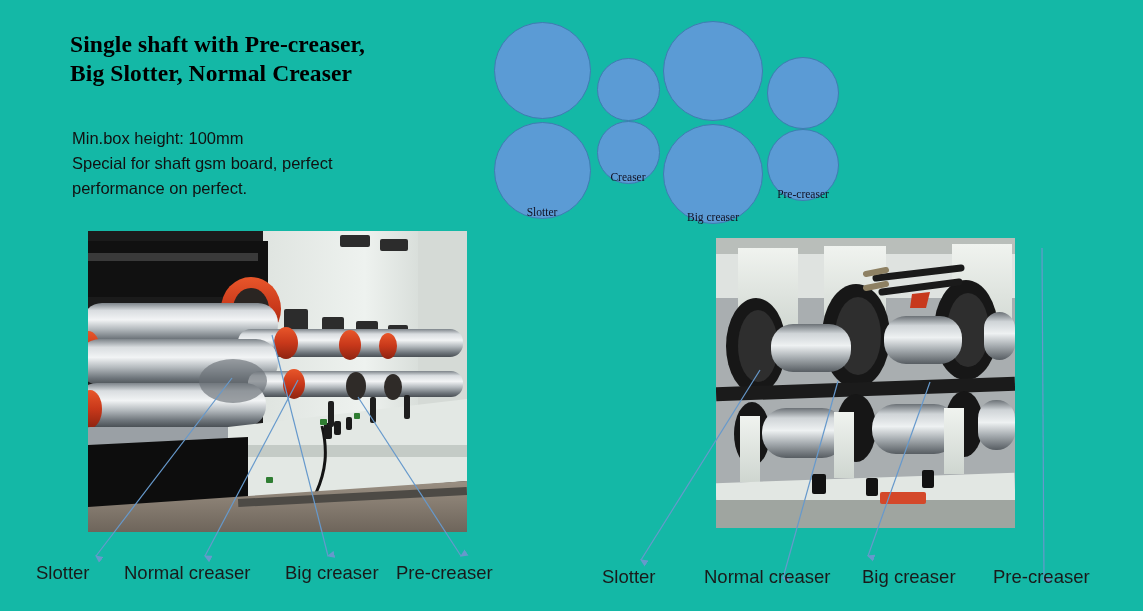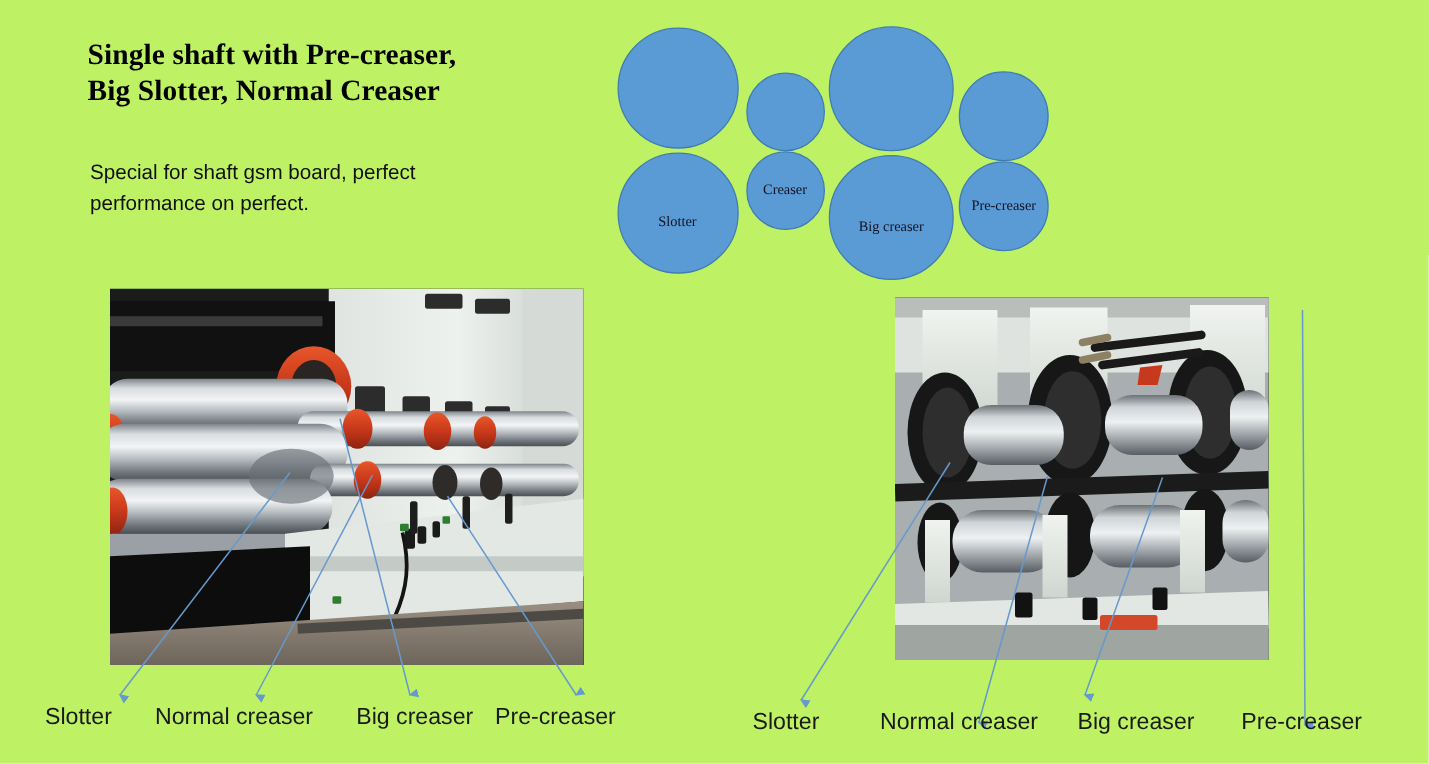--- a/index.html
+++ b/index.html
@@ -48,21 +48,21 @@
     line-height: 25px;
     color: #111111;
   }
   .circ {
     position: absolute;
     border-radius: 50%;
     background: #5B9BD5;
     border: 1px solid #3E7CB1;
     box-sizing: border-box;
     display: flex;
-    align-items: center;
+    align-items: flex-end;
     justify-content: center;
   }
   .circ-label {
     font-family: "Liberation Serif", serif;
     font-size: 11.5px;
     color: #111122;
     white-space: nowrap;
     pointer-events: none;
   }
   .circ-label.shift-up { margin-top: 16px; }
@@ -92,28 +92,29 @@
     position: absolute;
     font-family: "Liberation Sans", sans-serif;
     font-size: 18.5px;
     color: #1a1a1a;
     white-space: nowrap;
   }
 </style>
 </head>
 <body>
 
-<div id="slide" style="width: 1143px; height: 611px; background: #bef264;">
+<div id="slide" style="width: 1143px; height: 611px; background: #14b8a6;">
 
   <div class="title-block">
     <div class="title-line">Single shaft with Pre-creaser,</div>
     <div class="title-line">Big Slotter, Normal Creaser</div>
   </div>
 
   <div class="subtitle-block">
+    <div class="subtitle-line">Min.box height: 100mm</div>
     <div class="subtitle-line">Special for shaft gsm board, perfect</div>
     <div class="subtitle-line">performance on perfect.</div>
   </div>
 
   <div id="diagram-layer">
       <div class="circ" style="left: 493.5px; top: 21.5px; width: 97px; height: 97px; background: rgb(91, 155, 213); border-color: rgb(62, 124, 177);"></div>
       <div class="circ" style="left: 493.5px; top: 121.5px; width: 97px; height: 97px; background: rgb(91, 155, 213); border-color: rgb(62, 124, 177);">
         <span class="circ-label shift-up">Slotter</span>
       </div>
       <div class="circ" style="left: 596.5px; top: 57.5px; width: 63px; height: 63px; background: rgb(91, 155, 213); border-color: rgb(62, 124, 177);"></div>

